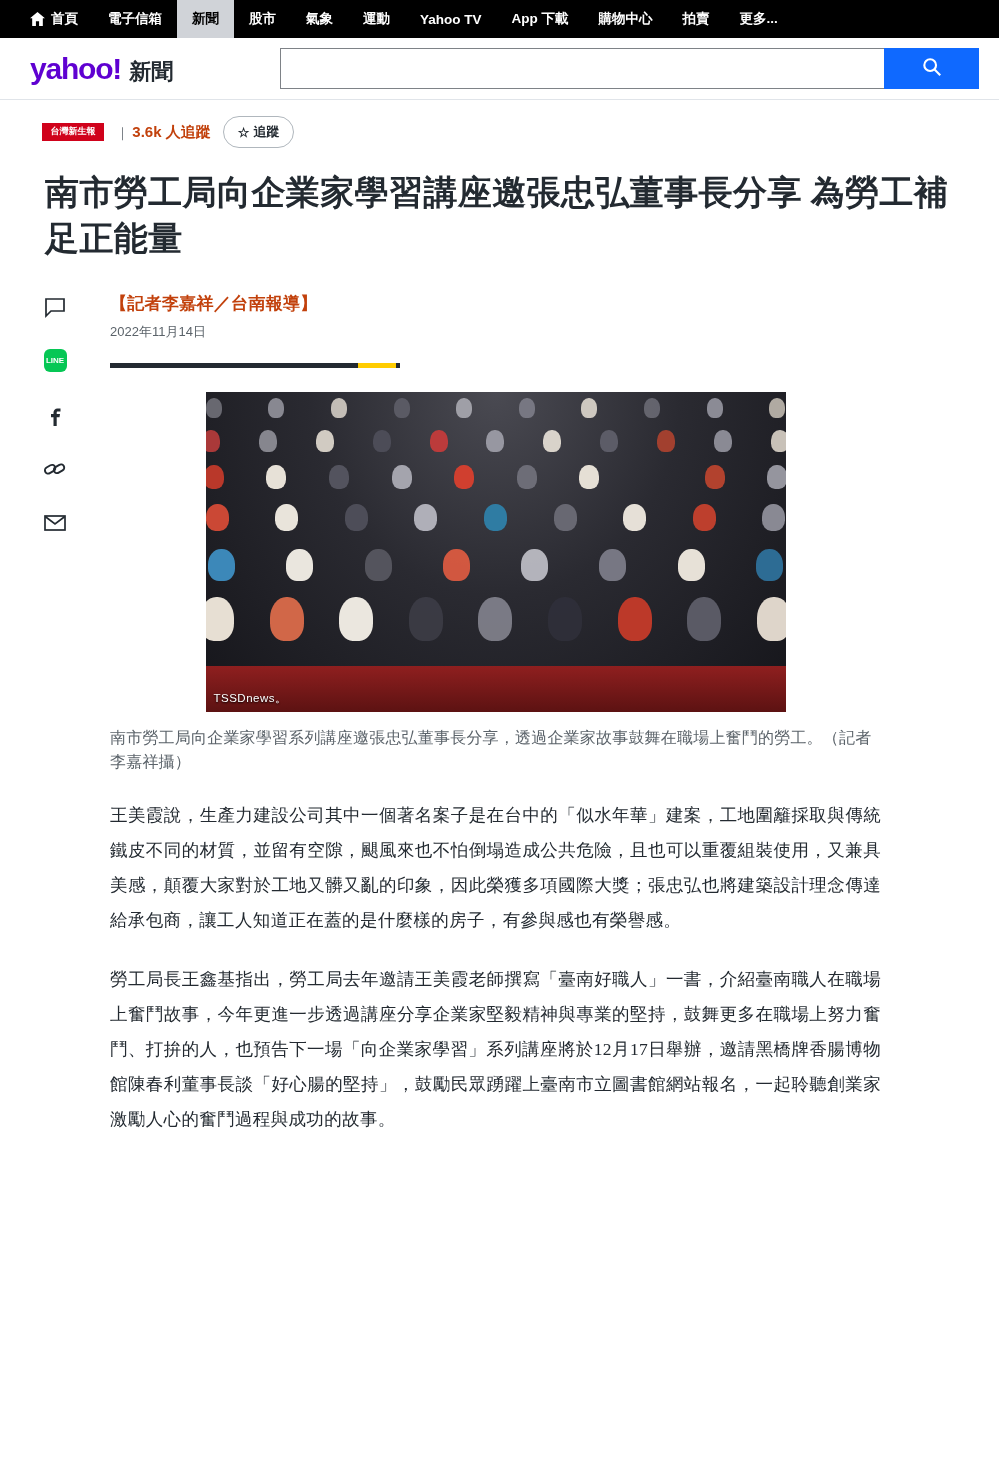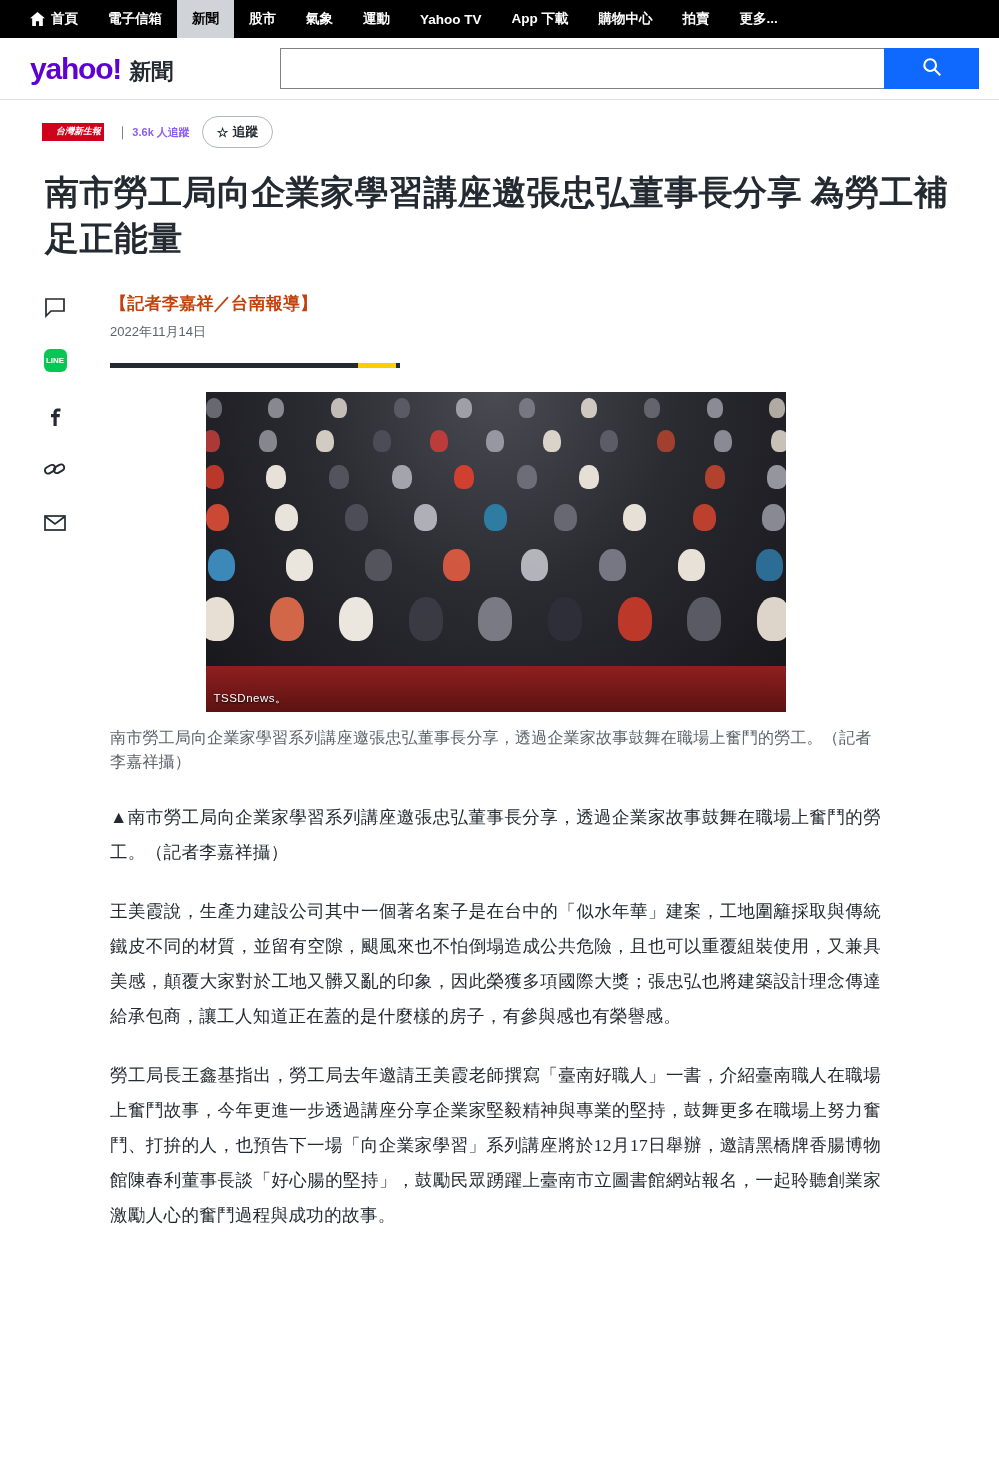--- a/index.html
+++ b/index.html
@@ -103,24 +103,23 @@
   }
   .pub-logo {
     background: #d0021b;
     color: #ffffff;
     font-size: 9px;
     font-weight: bold;
     padding: 4px 3px;
     letter-spacing: 0;
     line-height: 1.1;
     width: 62px;
-    text-align: right;
-    font-style: italic;
-  }
-  .follow-count { font-weight: 600; color: #8b5cf6; font-size: 11px; }
+    text-align: center;
+  }
+  .follow-count { font-weight: 600; color: #c2410c; font-size: 15px; }
   .follow-btn {
     border: 1px solid #b0b7bd;
     border-radius: 20px;
     padding: 6px 14px;
     font-size: 13px;
     color: #232a31;
     background: #fff;
     cursor: pointer;
     display: flex;
     align-items: center;
@@ -440,17 +439,16 @@
           <div class="blob" style="width:34px;height:44px;background:#c33a2a"></div>
           <div class="blob" style="width:34px;height:44px;background:#5d5d68"></div>
           <div class="blob" style="width:34px;height:44px;background:#e6ddd1"></div>
         </div>
         <div class="seatrow" style="bottom:0%;height:46px;background:linear-gradient(#8f1f1f,#5c1212);border-radius:6px 6px 0 0;"></div>
         <div class="watermark">TSSDnews。</div>
       </div>
       <figcaption class="cap">南市勞工局向企業家學習系列講座邀張忠弘董事長分享，透過企業家故事鼓舞在職場上奮鬥的勞工。（記者李嘉祥攝）</figcaption>
     </figure>
 
-    <p class="para first">▲南市勞工局向企業家學習系列講座邀張忠弘董事長分享，透過企業家故事鼓舞在職場上奮鬥的勞工。（記者李嘉祥攝）</p>
     <p class="para">王美霞說，生產力建設公司其中一個著名案子是在台中的「似水年華」建案，工地圍籬採取與傳統鐵皮不同的材質，並留有空隙，颶風來也不怕倒塌造成公共危險，且也可以重覆組裝使用，又兼具美感，顛覆大家對於工地又髒又亂的印象，因此榮獲多項國際大獎；張忠弘也將建築設計理念傳達給承包商，讓工人知道正在蓋的是什麼樣的房子，有參與感也有榮譽感。</p>
     <p class="para">勞工局長王鑫基指出，勞工局去年邀請王美霞老師撰寫「臺南好職人」一書，介紹臺南職人在職場上奮鬥故事，今年更進一步透過講座分享企業家堅毅精神與專業的堅持，鼓舞更多在職場上努力奮鬥、打拚的人，也預告下一場「向企業家學習」系列講座將於12月17日舉辦，邀請黑橋牌香腸博物館陳春利董事長談「好心腸的堅持」，鼓勵民眾踴躍上臺南市立圖書館網站報名，一起聆聽創業家激勵人心的奮鬥過程與成功的故事。</p>
   </div>
 </div>
 
 </body></html>

